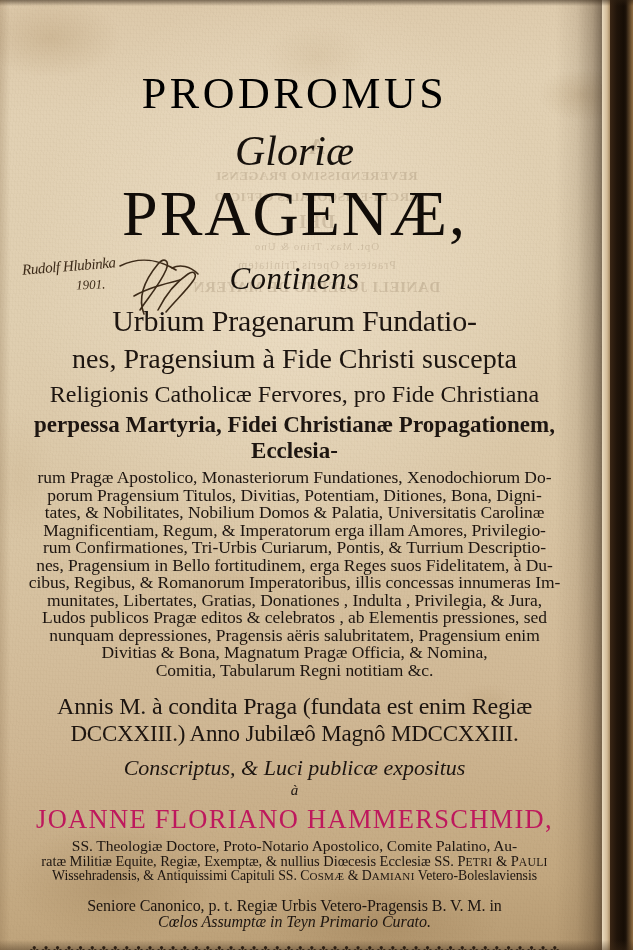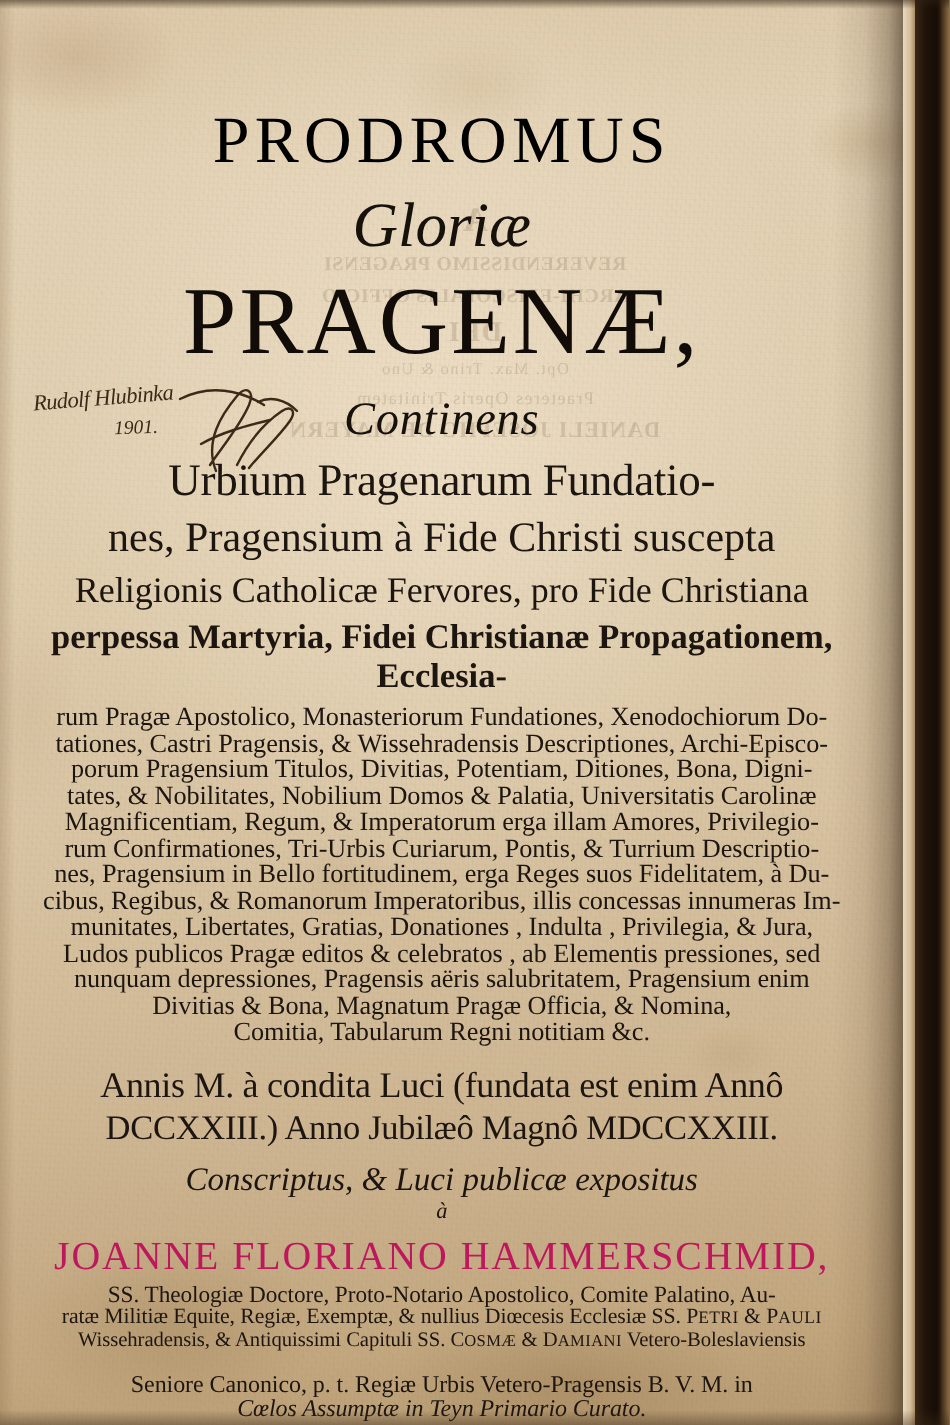--- a/index.html
+++ b/index.html
@@ -335,36 +335,35 @@
 
     <div class="t-continens">Continens</div>
 
     <div class="t-l1">Urbium Pragenarum Fundatio-</div>
     <div class="t-l2">nes,  Pragensium à Fide Christi suscepta</div>
     <div class="t-l3">Religionis Catholicæ Fervores, pro Fide Christiana</div>
     <div class="t-l4">perpessa Martyria,  Fidei Christianæ Propagationem,  Ecclesia-</div>
 
     <div class="blk-small">
       <span class="line">rum Pragæ Apostolico,  Monasteriorum Fundationes,  Xenodochiorum Do-</span>
-      <span class="line">tationes,  Castri Pragensis,  &amp; Wissehradensis Descriptiones,  Archi-Episco-</span>
       <span class="line">porum Pragensium Titulos,  Divitias,  Potentiam,  Ditiones,  Bona,  Digni-</span>
       <span class="line">tates,  &amp; Nobilitates,  Nobilium Domos &amp; Palatia,  Universitatis Carolinæ</span>
       <span class="line">Magnificentiam,  Regum,  &amp; Imperatorum erga illam Amores,  Privilegio-</span>
       <span class="line">rum Confirmationes,  Tri-Urbis Curiarum,  Pontis,  &amp; Turrium Descriptio-</span>
       <span class="line">nes,  Pragensium in Bello fortitudinem,  erga Reges suos Fidelitatem,  à Du-</span>
       <span class="line">cibus,  Regibus,  &amp; Romanorum Imperatoribus, illis concessas innumeras Im-</span>
       <span class="line">munitates,  Libertates,  Gratias,  Donationes ,  Indulta ,  Privilegia,  &amp; Jura,</span>
       <span class="line">Ludos publicos Pragæ editos &amp; celebratos ,  ab Elementis pressiones,  sed</span>
       <span class="line">nunquam depressiones,  Pragensis aëris salubritatem,  Pragensium enim</span>
       <span class="line">Divitias &amp; Bona,  Magnatum Pragæ Officia,  &amp; Nomina,</span>
       <span class="line">Comitia, Tabularum Regni notitiam &amp;c.</span>
     </div>
 
     <div class="t-annis">
-      <div>Annis M. à condita Luci  (fundata est enim Annô</div>
+      <div>Annis M. à condita Praga  (fundata est enim Regiæ</div>
       <div class="line2">DCCXXIII.) Anno Jubilæô Magnô MDCCXXIII.</div>
     </div>
 
     <div class="t-conscriptus">Conscriptus,  &amp; Luci publicæ expositus</div>
     <div class="t-a-small">à</div>
 
     <div class="t-author">JOANNE  FLORIANO  HAMMERSCHMID,</div>
 
     <div class="blk-cred">
       <span class="line cred1">SS. Theologiæ Doctore, Proto-Notario Apostolico,  Comite Palatino,  Au-</span>

